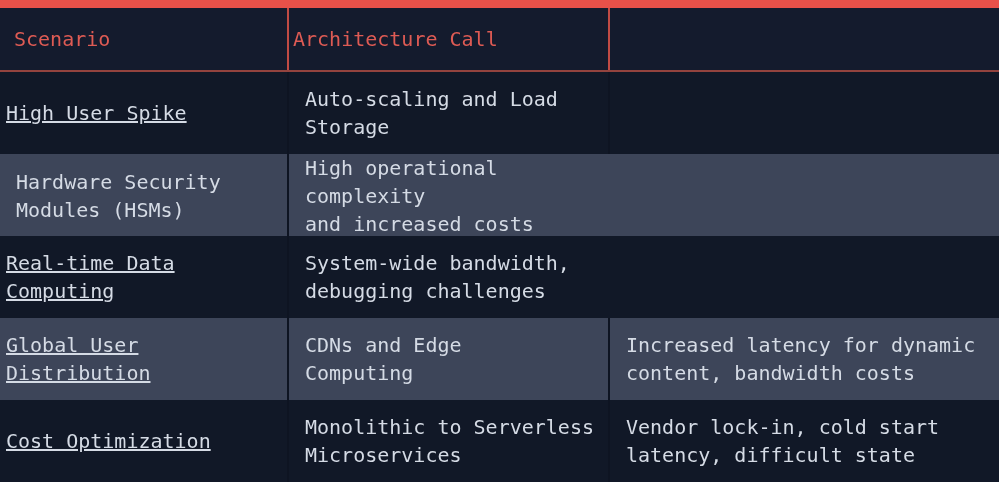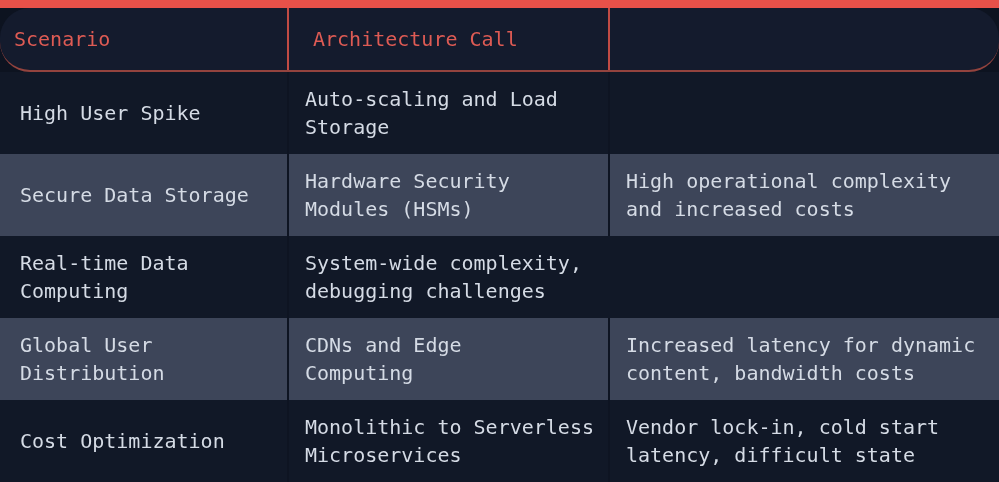--- a/index.html
+++ b/index.html
@@ -27,49 +27,48 @@
   .top-bar{
     height:8px; flex:0 0 8px;
     background:var(--accent);
   }
   .header-row{
     display:grid;
     grid-template-columns:289px 321px 389px;
     height:64px; flex:0 0 64px;
     background:var(--header-bg);
     border-bottom:2px solid var(--header-line);
-    border-radius:30px;
   }
   .header-cell{
     display:flex; align-items:center;
     color:var(--header-text);
     font-size:20px;
     font-weight:500;
-    padding-left:24px;
+    padding-left:4px;
   }
   .header-cell.c1{ padding-left:14px; }
   .header-cell.c1, .header-cell.c2{
     border-right:2px solid var(--header-divider);
   }
   .row{
     display:grid;
     grid-template-columns:289px 321px 389px;
     height:82px; flex:0 0 82px;
   }
   .row.dark{ background:var(--row-dark); }
   .row.light{ background:var(--row-light); }
   .cell{
     display:flex; align-items:center;
     color:var(--body-text);
     font-size:20px;
     line-height:28px;
     padding-left:16px; padding-right:4px;
     white-space:pre-line;
   }
-  .cell.c1{ padding-left:20px; }
+  .cell.c1{ padding-left:6px;text-decoration:underline; }
   .cell.c1, .cell.c2{
     border-right:2px solid var(--col-divider);
   }
 </style>
 </head>
 <body>
 
 <div class="table">
   <div class="top-bar"></div>
 
@@ -78,31 +77,30 @@
     <div class="header-cell c2">Architecture Call</div>
   </div>
 
   <div class="row dark">
     <div class="cell c1">High User Spike</div>
     <div class="cell c2">Auto-scaling and Load
 Storage</div>
   </div>
 
   <div class="row light">
-    <div class="cell c1">Secure Data Storage</div>
     <div class="cell c2">Hardware Security
 Modules (HSMs)</div>
     <div class="cell c3">High operational complexity
 and increased costs</div>
   </div>
 
   <div class="row dark">
     <div class="cell c1">Real-time Data
 Computing</div>
-    <div class="cell c3">System-wide complexity,
+    <div class="cell c3">System-wide bandwidth,
 debugging challenges</div>
   </div>
 
   <div class="row light">
     <div class="cell c1">Global User
 Distribution</div>
     <div class="cell c2">CDNs and Edge
 Computing</div>
     <div class="cell c3">Increased latency for dynamic
 content, bandwidth costs</div>

